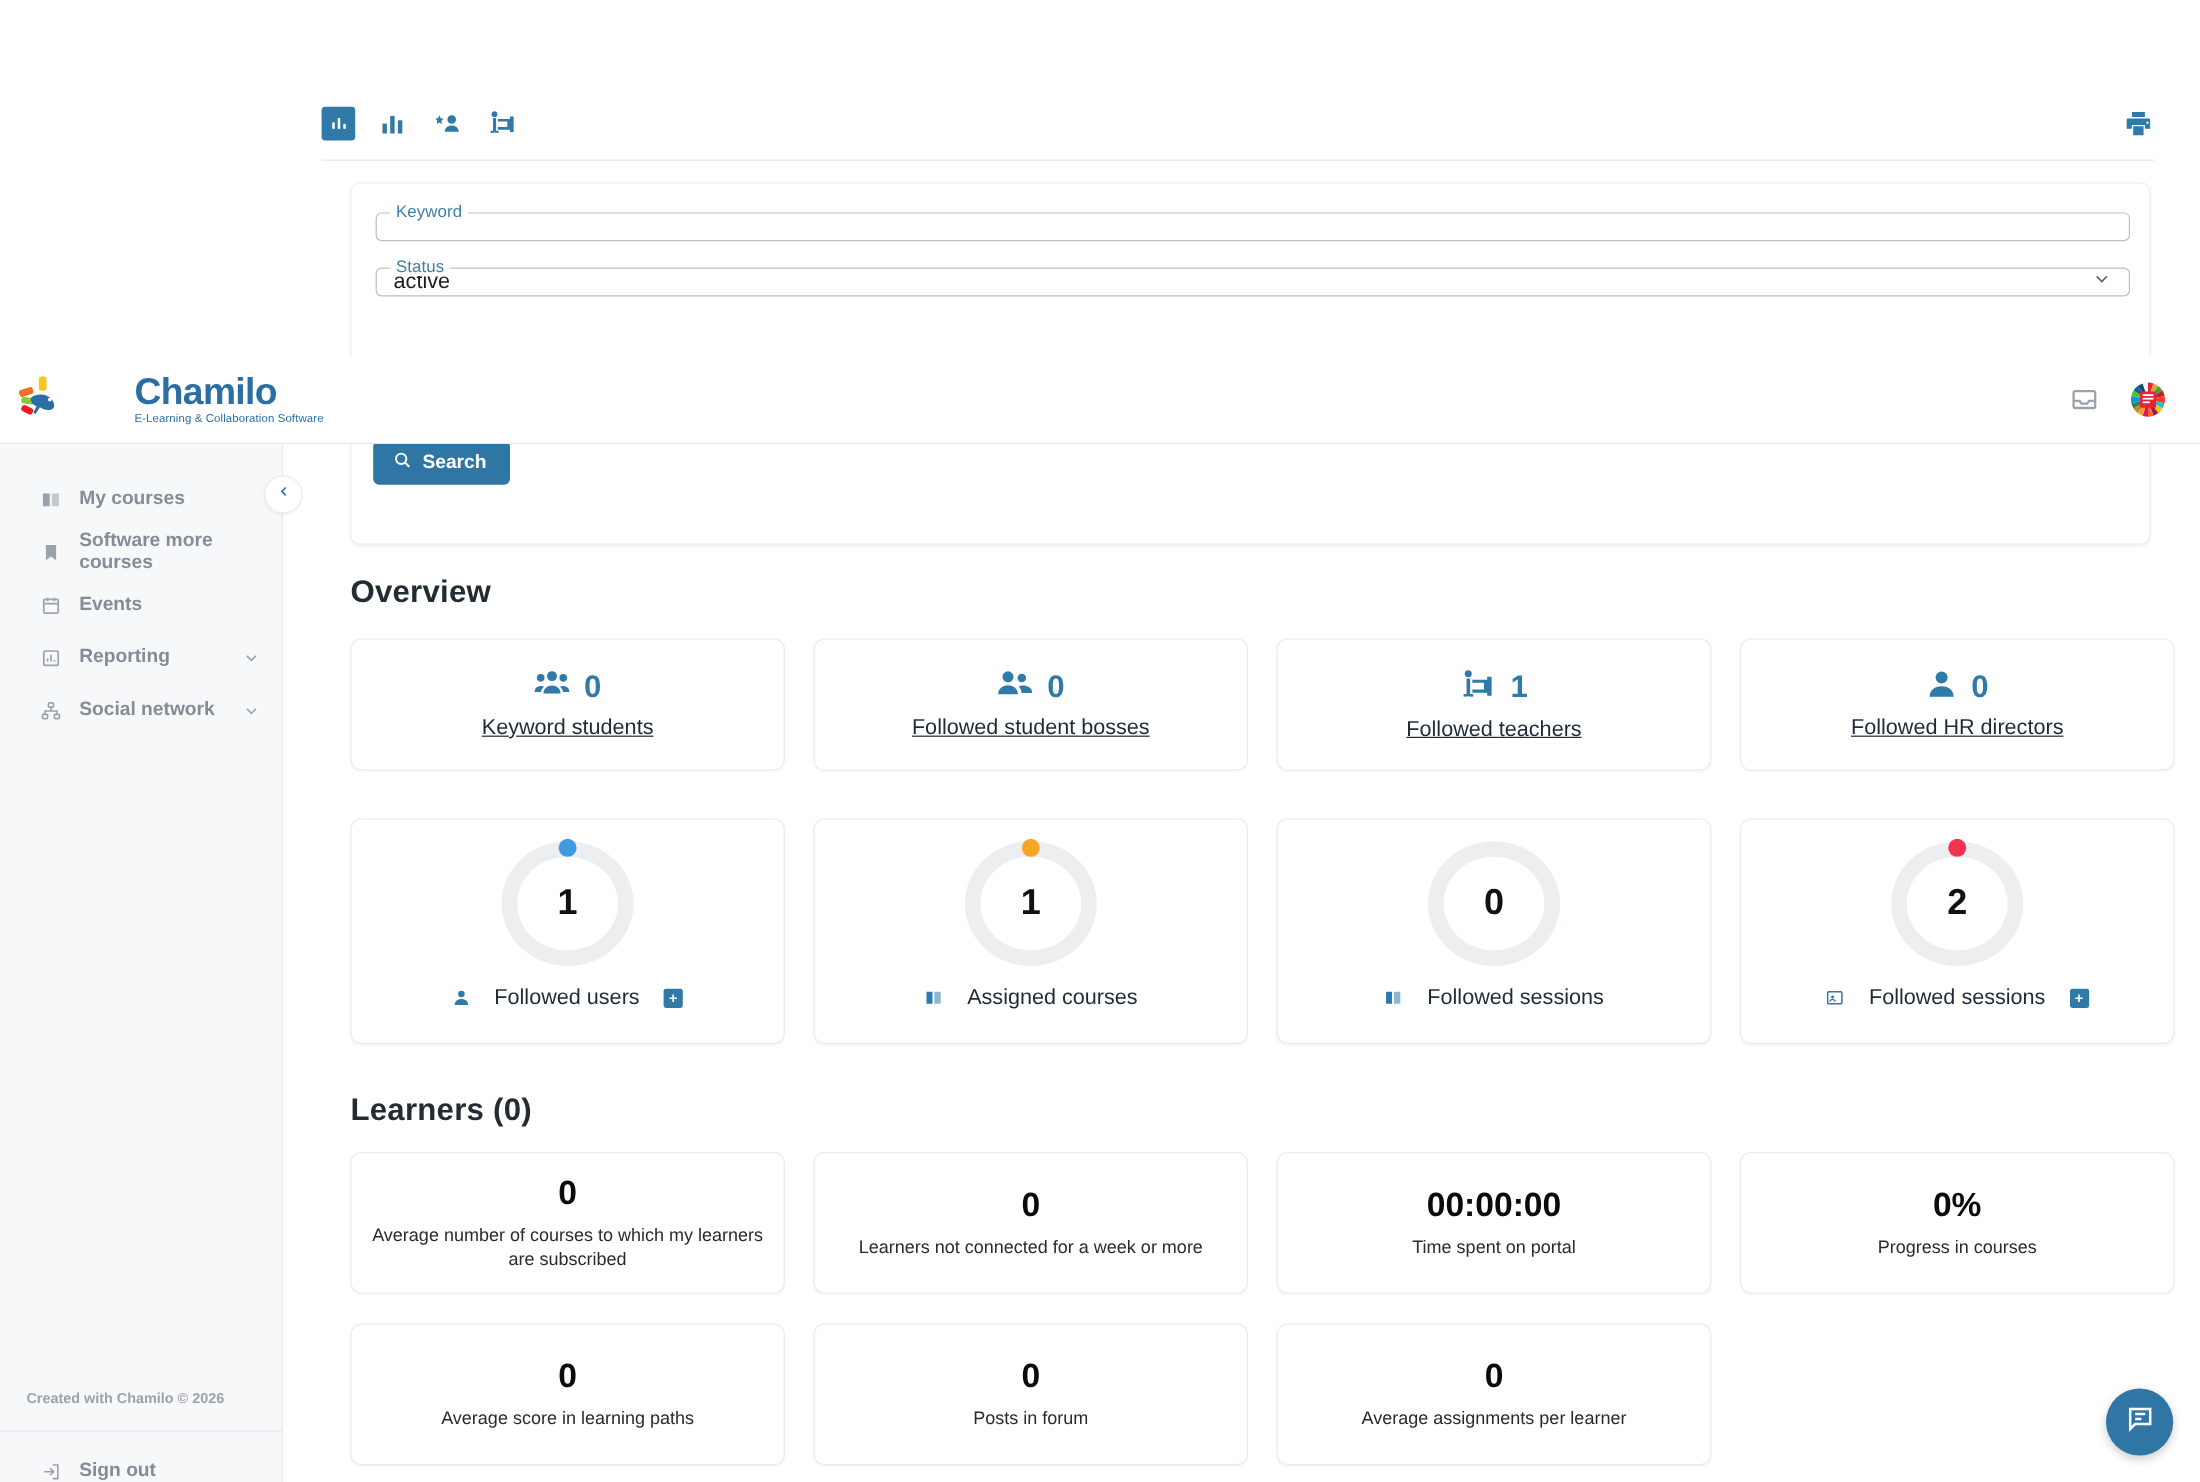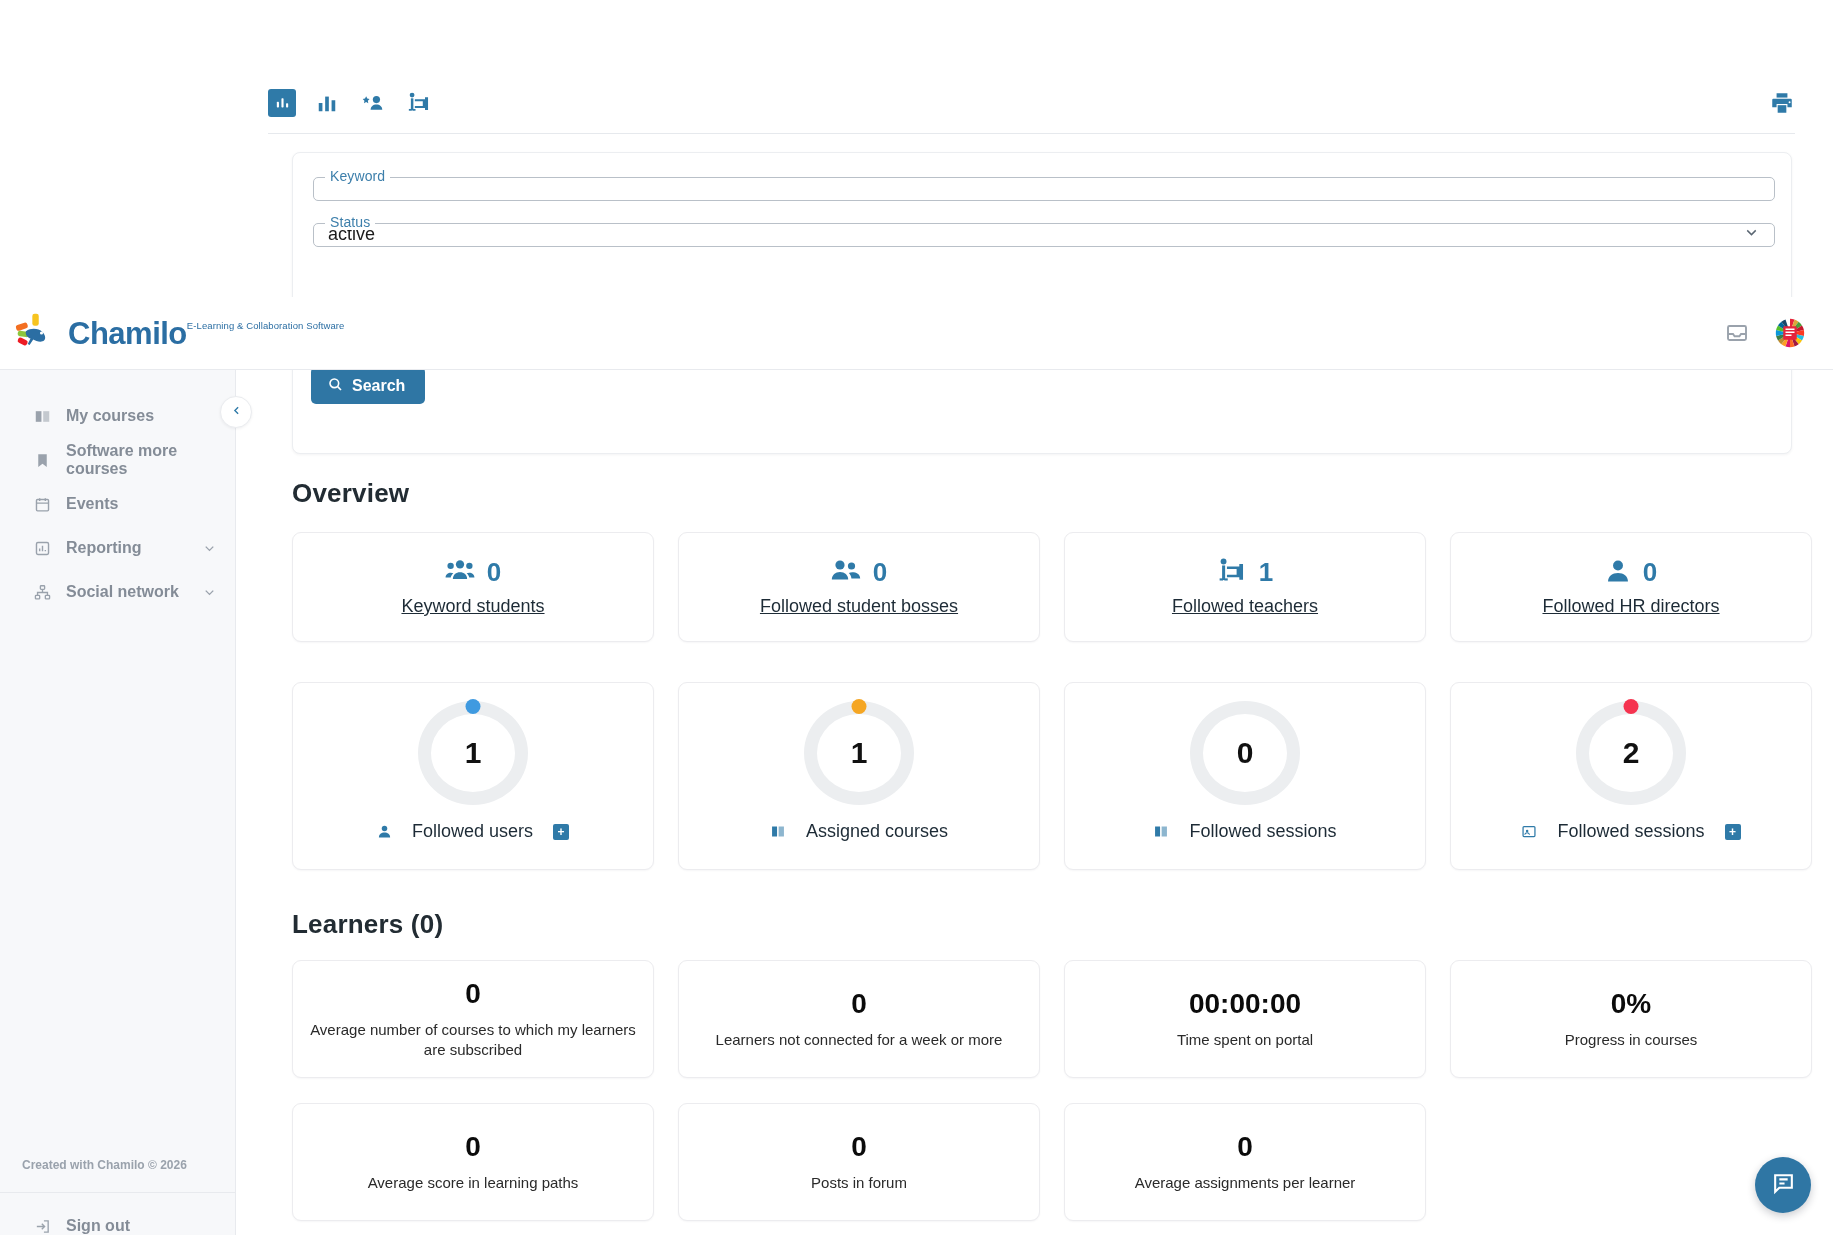--- a/index.html
+++ b/index.html
@@ -126,21 +126,21 @@
 
   
   .app-header {
     position: absolute; left: 0; top: 297px; width: 1833px; height: 73px;
     background: #fff; border-bottom: 1px solid #e8eaee;
     display: flex; align-items: center; justify-content: space-between;
     padding: 0 28px 0 14px; z-index: 20;
   }
   .logo-wrap { display: flex; align-items: center; gap: 10px; }
   .logo-mark { width: 44px; height: 44px; }
-  .logo-text { display: flex; flex-direction: row; line-height: 1; }
+  .logo-text { display: flex; flex-direction: column; line-height: 1; margin-left: 44px; }
   .logo-name { font-size: 31px; font-weight: bold; color: #2b6ea3; letter-spacing: -.5px; }
   .logo-tag { font-size: 9.5px; color: #2b6ea3; margin-top: 3px; letter-spacing: .1px; }
   .hdr-right { display: flex; align-items: center; gap: 26px; }
   .hdr-ico { cursor: pointer; display: flex; align-items: center; }
 
   
   .sidebar {
     position: absolute; left: 0; top: 370px; width: 236px; height: 865px;
     background: #f7f8fa; border-right: 1px solid #e8eaee; z-index: 20;
     display: flex; flex-direction: column;

